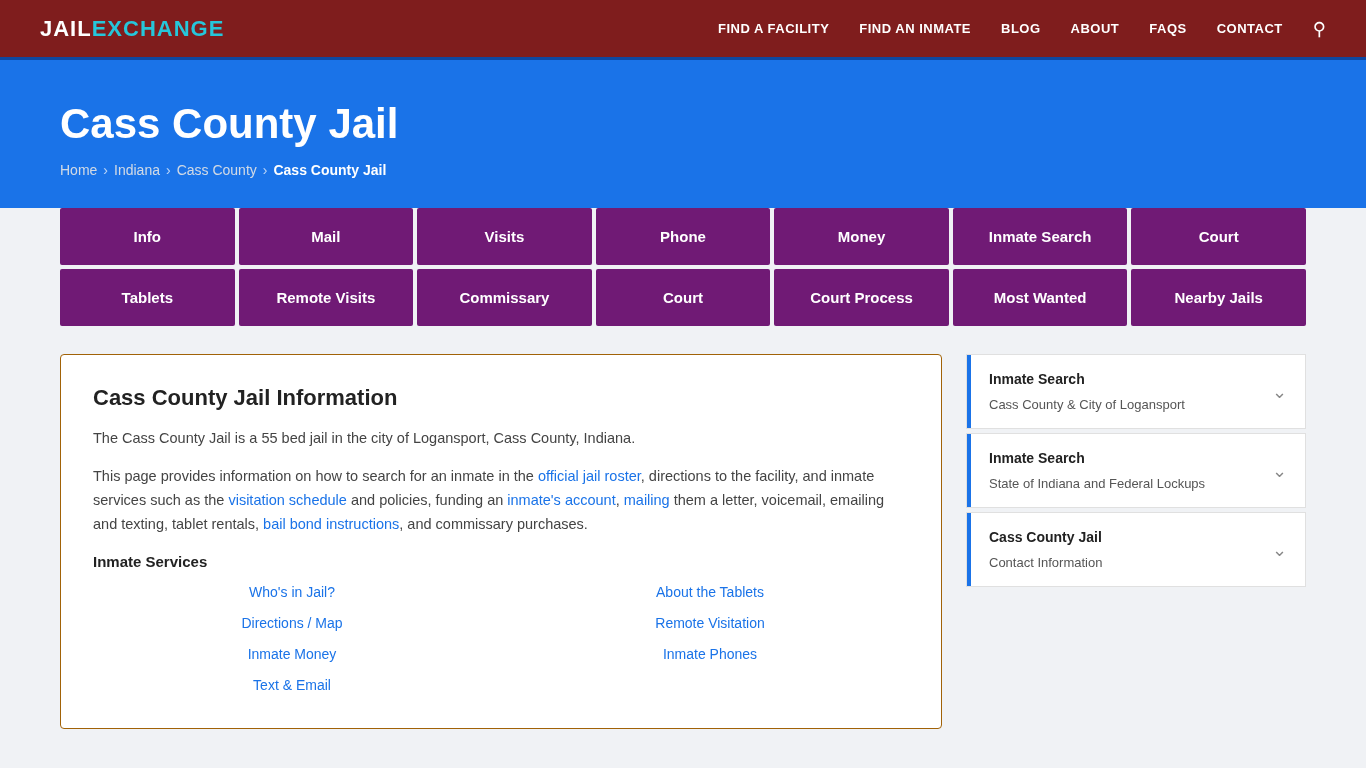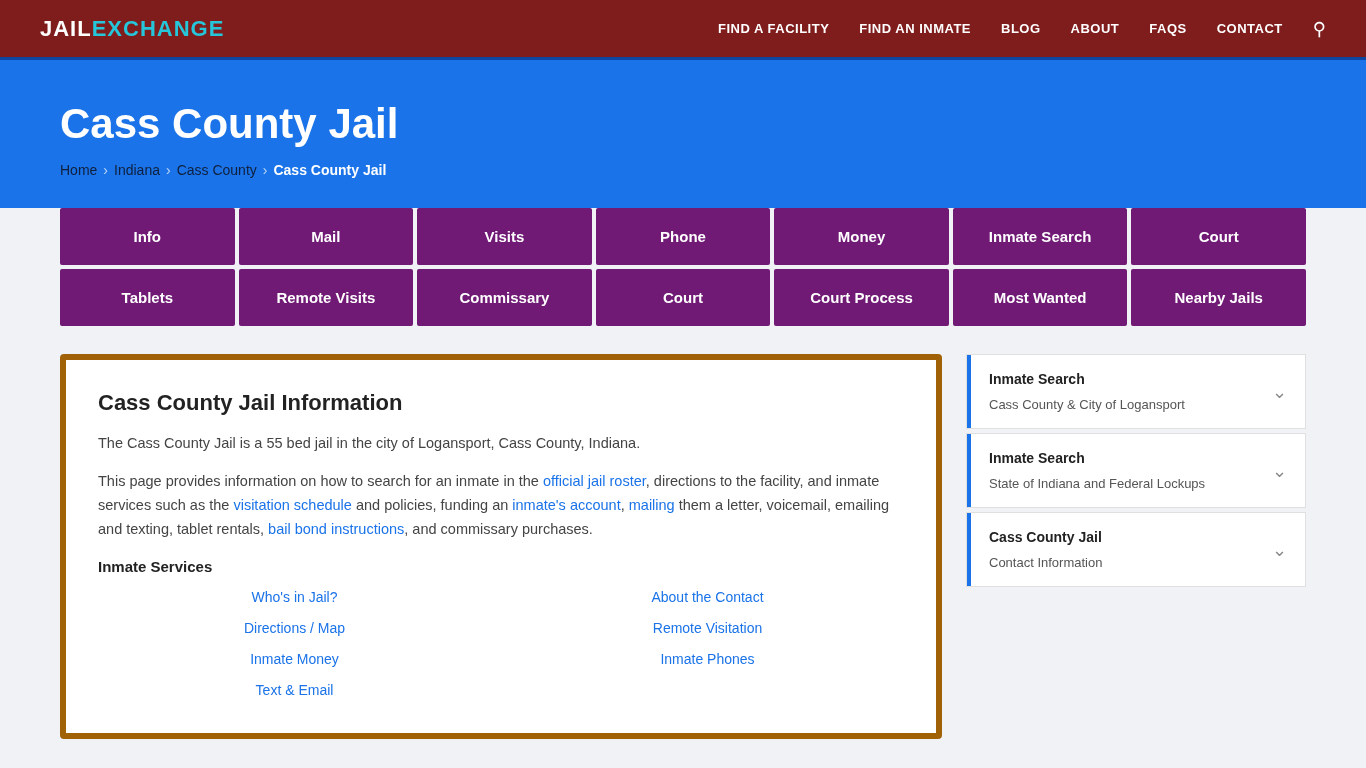--- a/index.html
+++ b/index.html
@@ -50,21 +50,21 @@
       font-size: 42px;
       font-weight: 800;
       margin-bottom: 14px;
     }
     .breadcrumb {
       display: flex;
       align-items: center;
       gap: 6px;
       font-size: 14px;
     }
-    .breadcrumb a { color: #0f172a; text-decoration: none; opacity: 0.9; }
+    .breadcrumb a { color: #e5e5e5; text-decoration: none; opacity: 0.9; }
     .breadcrumb .sep { color: #fff; opacity: 0.7; }
     .breadcrumb .current { color: #fff; font-weight: 700; }
 
     
     .buttons-section {
       margin: 0 60px 0;
       padding-bottom: 0;
     }
     .btn-grid {
       display: grid;
@@ -91,21 +91,21 @@
       gap: 24px;
       padding: 24px 60px;
     }
 
     
     .left-panel {
       flex: 1;
       background: #fff;
       border-radius: 4px;
       padding: 30px 32px;
-      border: 6px solid #a16207;
+      border: 1px solid #a16207;
     }
     .left-panel h2 {
       font-size: 22px;
       font-weight: 700;
       color: #222;
       margin-bottom: 16px;
     }
     .left-panel p {
       font-size: 14.5px;
       line-height: 1.65;
@@ -222,21 +222,21 @@
 
   <div class="left-panel">
     <h2>Cass County Jail Information</h2>
     <p>The Cass County Jail is a 55 bed jail in the city of Logansport, Cass County, Indiana.</p>
     <p>
       <span>This page provides information on how to search for an inmate in the </span><a href="#">official jail roster</a><span>, directions to the facility, and inmate services such as the </span><a href="#">visitation schedule</a><span> and policies, funding an </span><a href="#">inmate's account</a><span>, </span><a href="#">mailing</a><span> them a letter, voicemail, emailing and texting, tablet rentals, </span><a href="#">bail bond instructions</a><span>, and commissary purchases.</span>
     </p>
     <div class="services-title">Inmate Services</div>
     <div class="services-grid">
       <a href="#">Who's in Jail?</a>
-      <a href="#">About the Contact</a>
+      <a href="#">About the Tablets</a>
       <a href="#">Directions / Map</a>
       <a href="#">Remote Visitation</a>
       <a href="#">Inmate Money</a>
       <a href="#">Inmate Phones</a>
       <a href="#">Text &amp; Email</a>
     </div>
   </div>
 
   <div class="right-panel">
     <div class="accordion-item">

